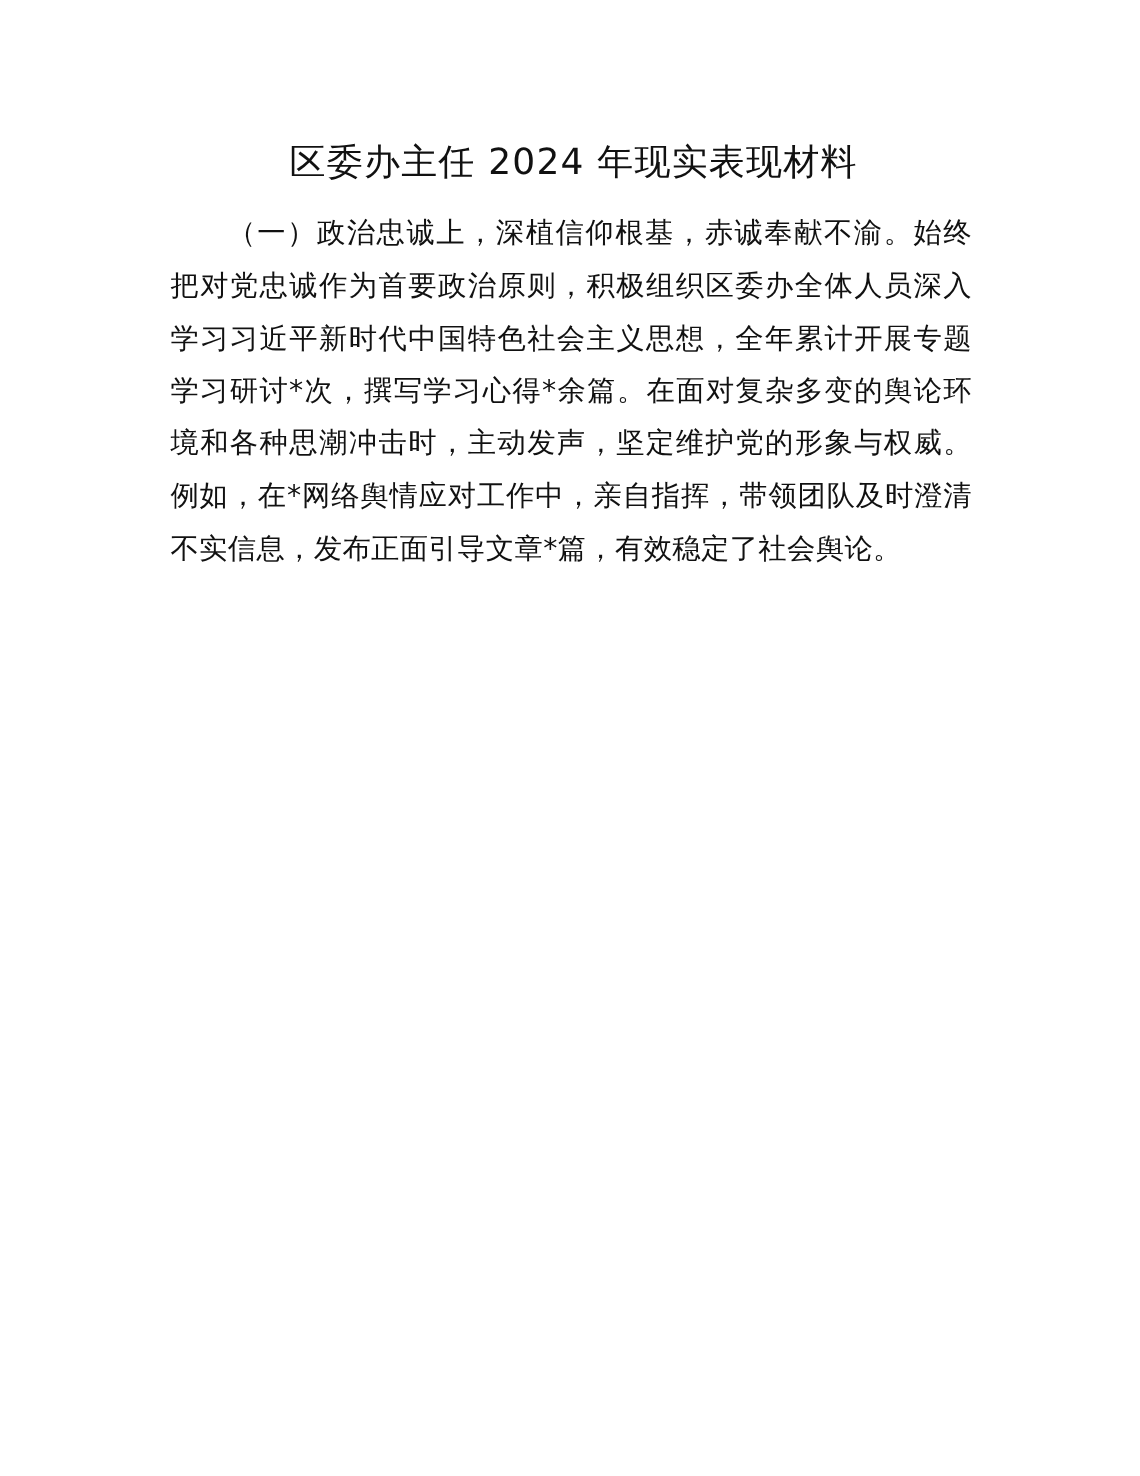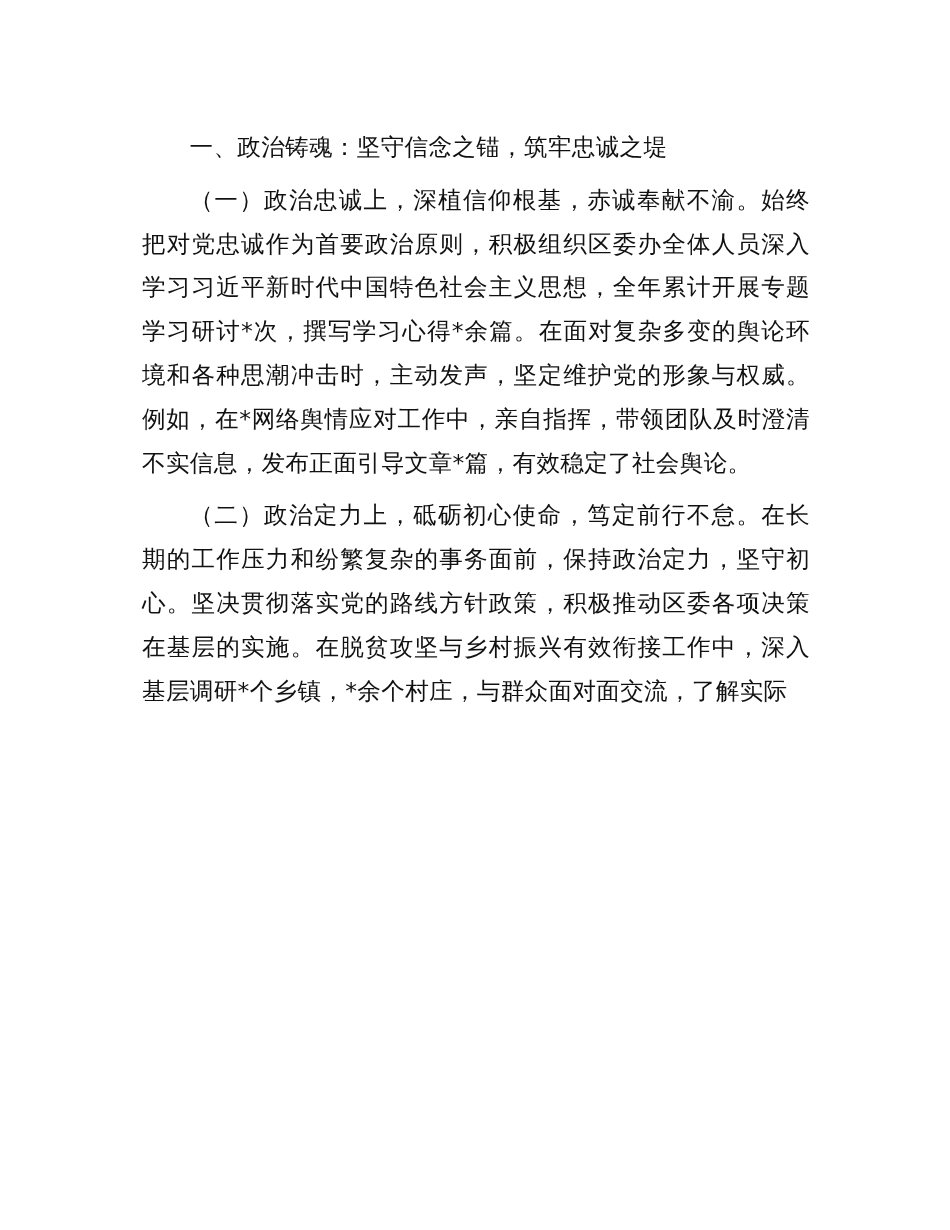--- a/index.html
+++ b/index.html
@@ -47,24 +47,23 @@
       text-indent: 47.5px;
       margin: 9px 0 9px 0;
       letter-spacing: 0.3px;
     }
     .gap { height: 9px; }
   </style>
 </head>
 <body>
 
 <div class="page">
+  <h1 class="doc-title">区委办主任 2024 年现实表现材料</h1>
 
 
   <div class="gap"></div>
 
-  <p class="heading">一、政治铸魂：坚守信念之锚，筑牢忠诚之堤</p>
 
   <p class="para">（一）政治忠诚上，深植信仰根基，赤诚奉献不渝。始终把对党忠诚作为首要政治原则，积极组织区委办全体人员深入学习习近平新时代中国特色社会主义思想，全年累计开展专题学习研讨*次，撰写学习心得*余篇。在面对复杂多变的舆论环境和各种思潮冲击时，主动发声，坚定维护党的形象与权威。例如，在*网络舆情应对工作中，亲自指挥，带领团队及时澄清不实信息，发布正面引导文章*篇，有效稳定了社会舆论。</p>
 
   <div class="gap"></div>
 
-  <p class="para">（二）政治定力上，砥砺初心使命，笃定前行不怠。在长期的工作压力和纷繁复杂的事务面前，保持政治定力，坚守初心。坚决贯彻落实党的路线方针政策，积极推动区委各项决策在基层的实施。在脱贫攻坚与乡村振兴有效衔接工作中，深入基层调研*个乡镇，*余个村庄，与群众面对面交流，了解实际</p>
 </div>
 
 </body></html>

